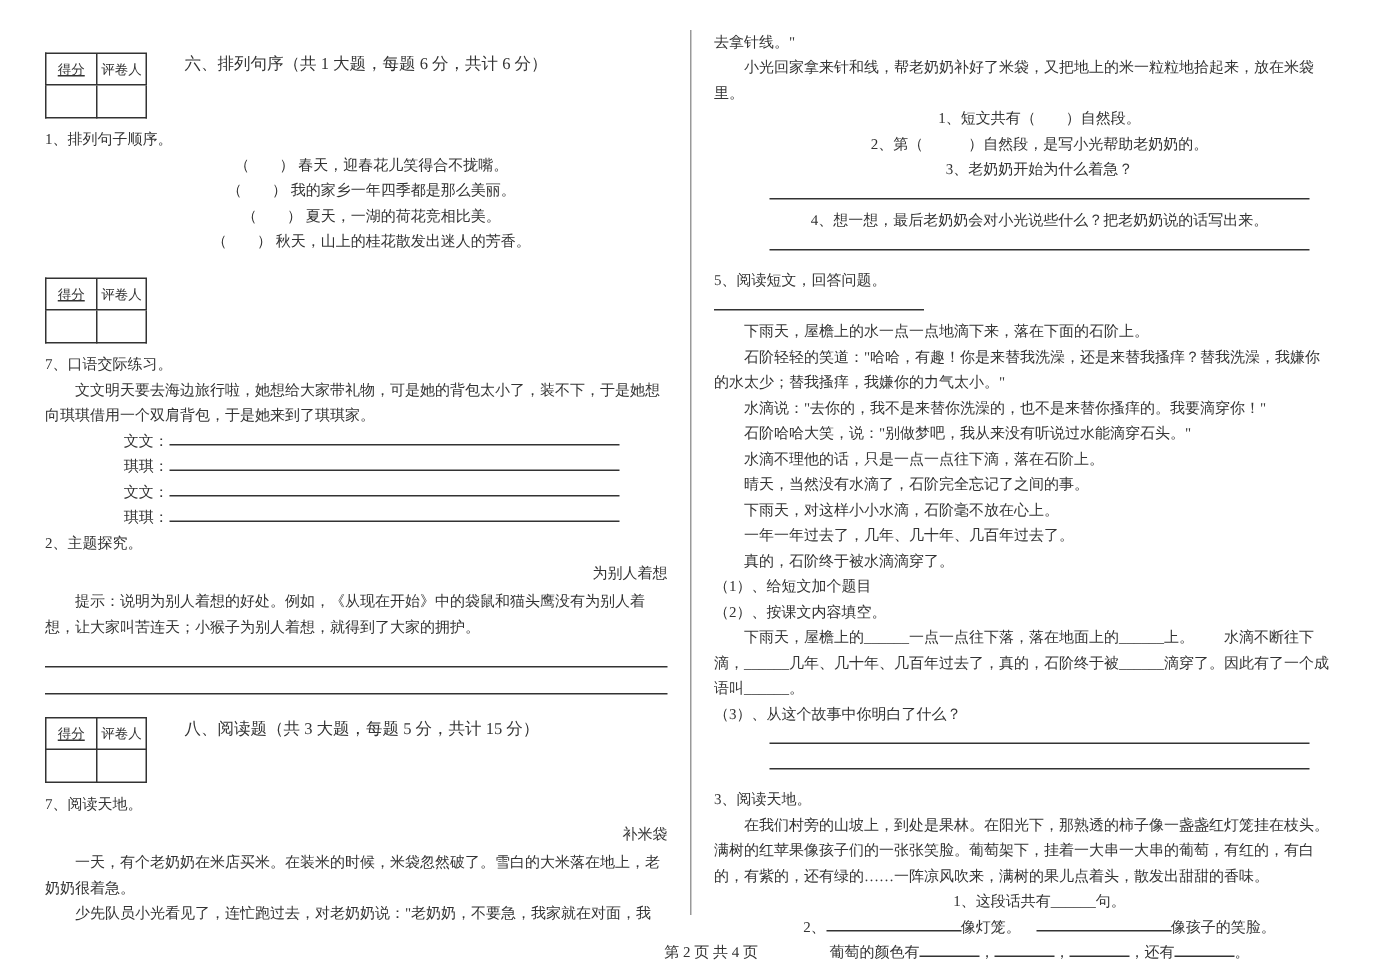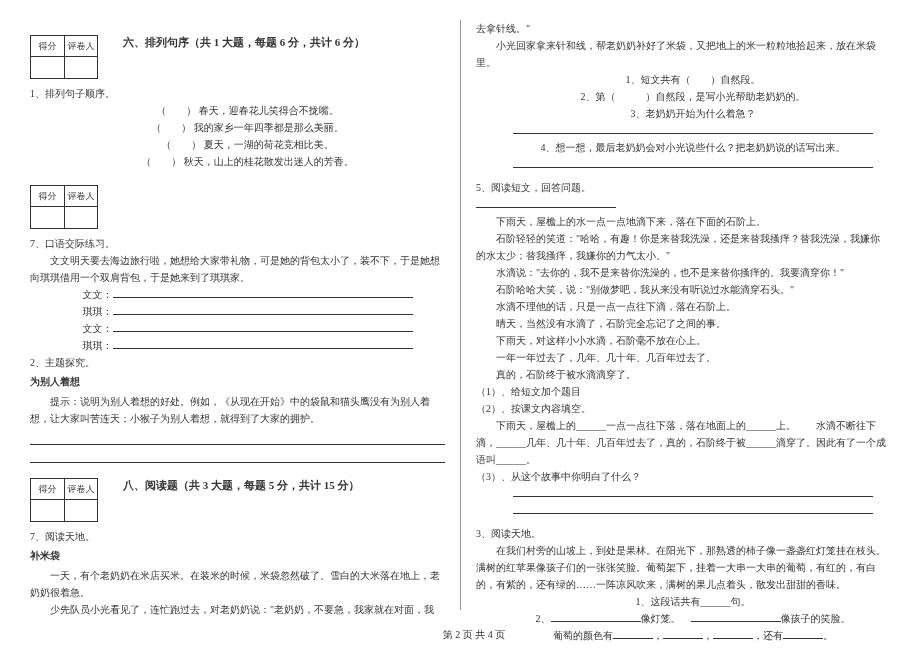--- a/index.html
+++ b/index.html
@@ -14,35 +14,35 @@
     padding: 20px 30px 25px 30px;
   }
   .columns { display: flex; gap: 0; height: 590px; }
   .col-left { width: 430px; padding-right: 15px; }
   .col-right { width: 430px; padding-left: 15px; border-left: 1px solid #999; }
   .sb-cell {
     border: 1px solid #333; width: 34px; height: 22px;
     display: flex; align-items: center; justify-content: center;
     font-size: 9px;
   }
-  .sb-cell:first-child { border-right: none; }
+  .sb-cell:first-child { border-right: none; text-decoration: underline; }
   .sb-blank {
     border: 1px solid #333; width: 34px; height: 22px; border-top: none;
   }
   .sb-blank:first-child { border-right: none; }
   .section-title {
-    font-weight: bold; font-size: 11px; margin-left: 10px; display:inline;
+    font-weight: normal; font-size: 11px; margin-left: 10px; display:inline;
   }
   .section-header { display:flex; flex-direction:column; }
   .section-wrap { display:flex; align-items:flex-start; gap:15px; margin-top:15px; margin-bottom:6px;}
   .line { line-height: 1.7; font-size: 10px; text-indent: 0; }
   .indent1 { text-indent: 2em; text-align: center; }
   .blank { border-bottom: 1px solid #333; display: inline-block; min-width: 40px; }
   .blank-full { border-bottom: 1px solid #333; display:block; width:100%; height:14px; margin-top:4px;}
-  .center-title { text-align:left; font-size:10px; margin:4px 0;font-weight:bold; }
+  .center-title { text-align:right; font-size:10px; margin:4px 0; }
   .footer { position:absolute; bottom:8px; left:0; right:12px; text-align:center; font-size:10px;padding-left:40px; }
 </style>
 </head>
 <body>
 
 <div class="columns">
 
   <div class="col-left">
 
     <div class="section-wrap">

